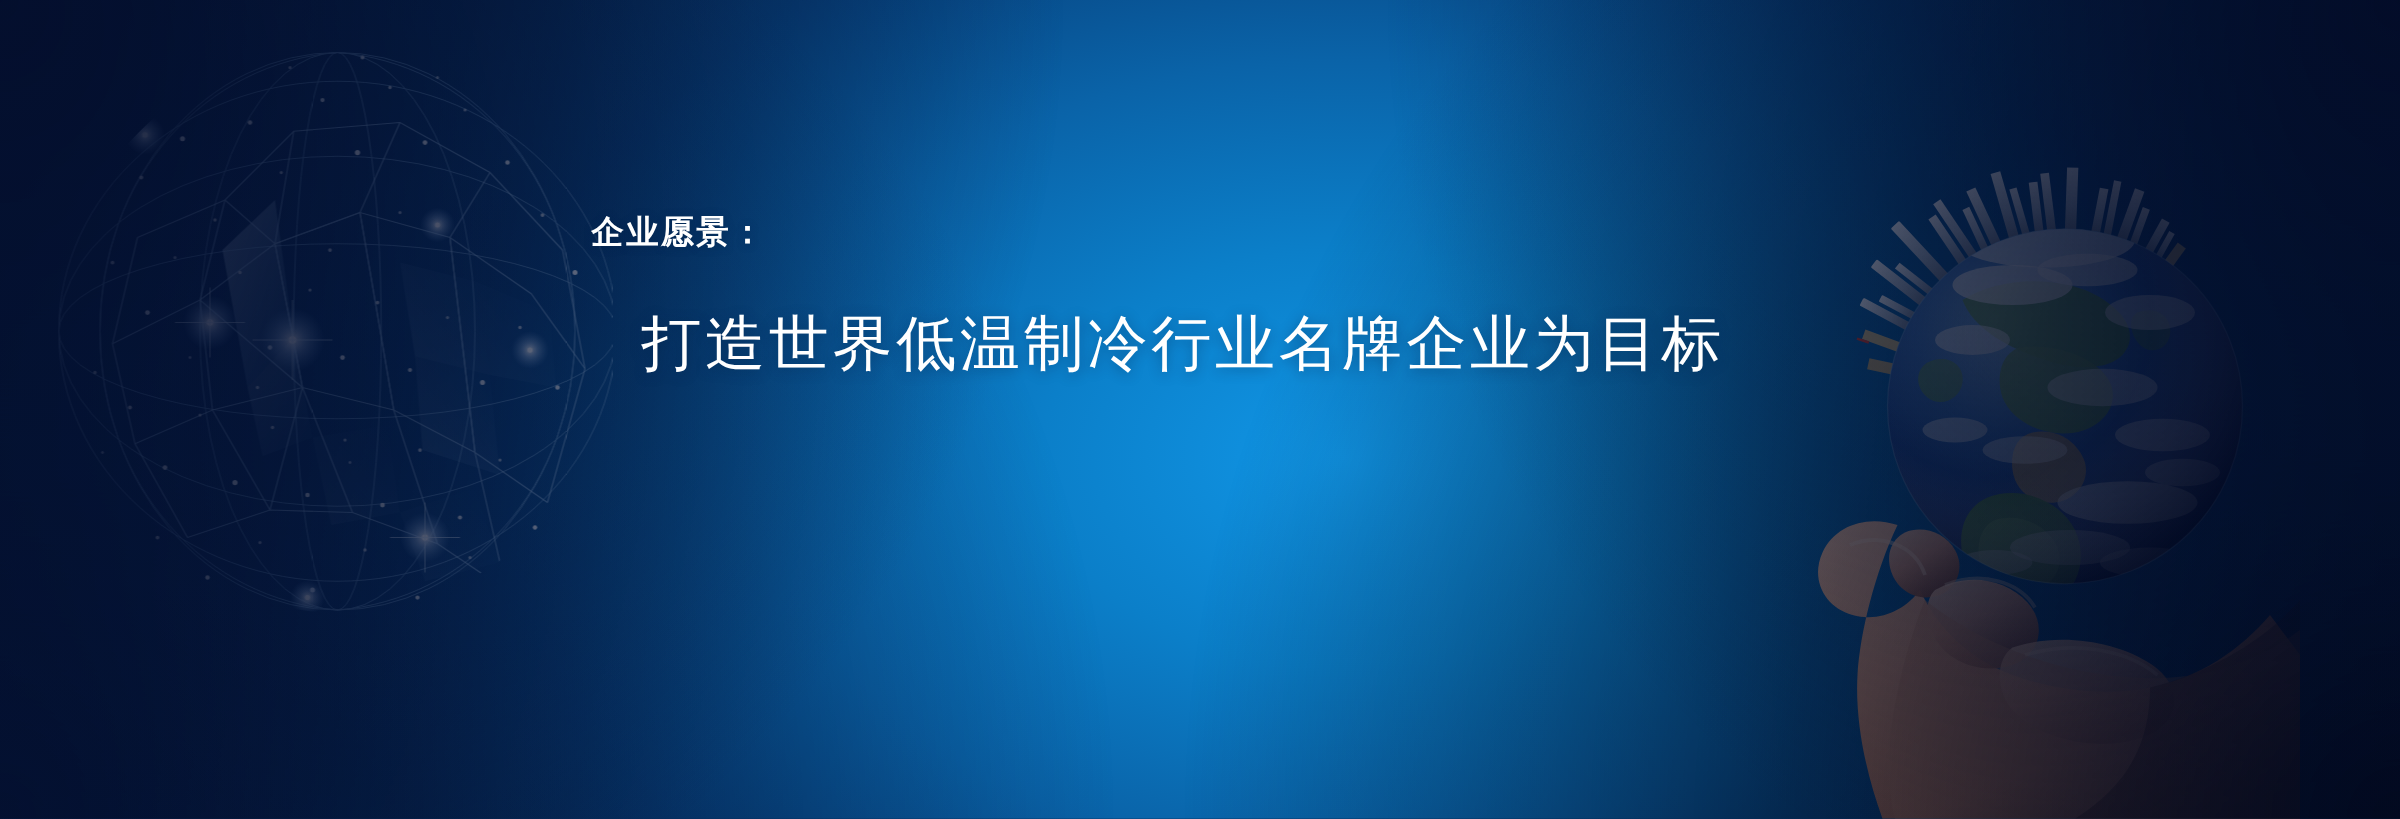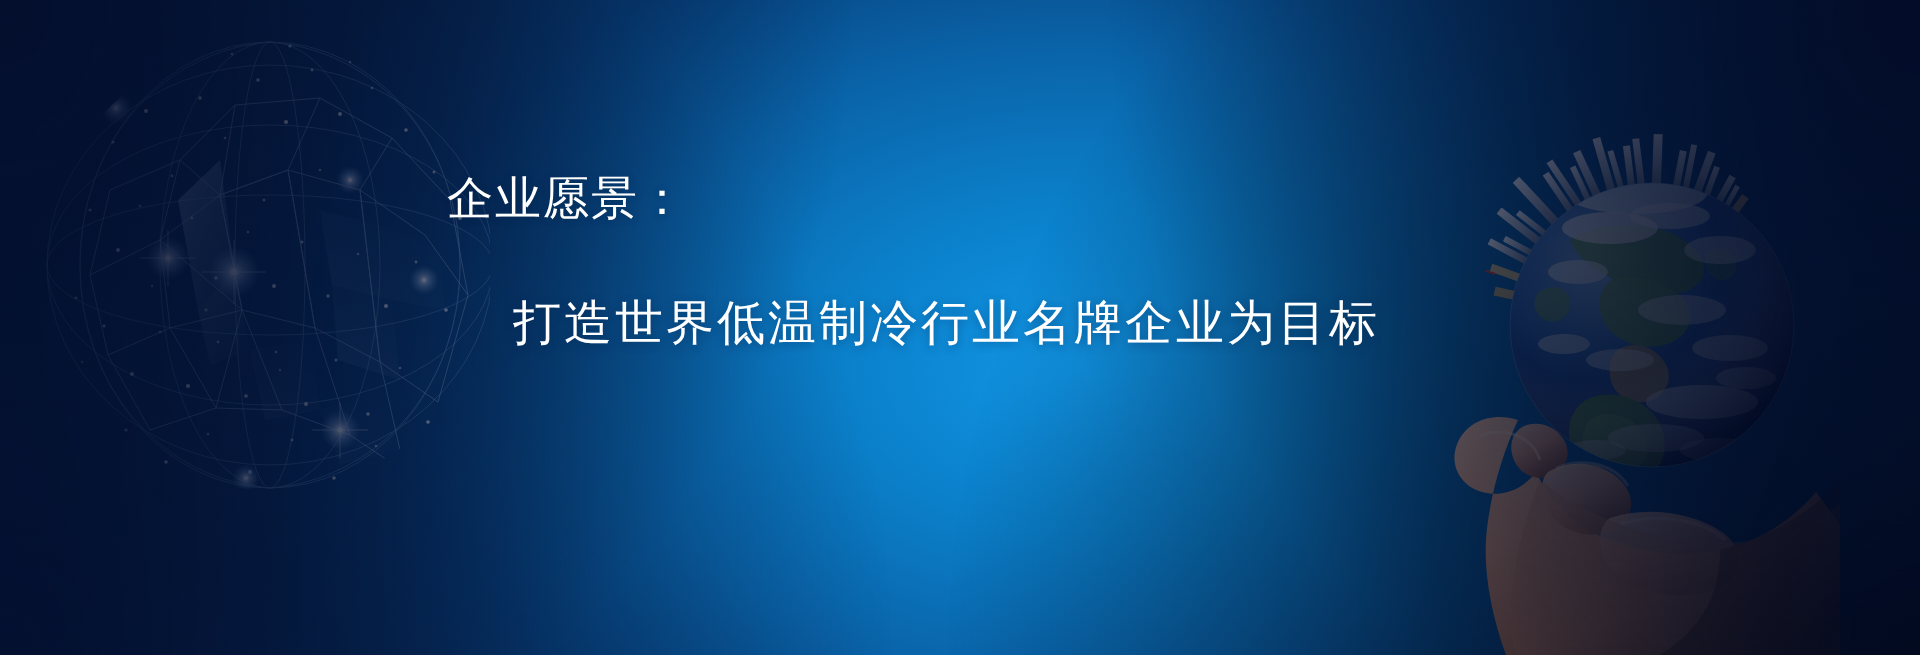--- a/index.html
+++ b/index.html
@@ -50,38 +50,37 @@
   .hand-earth svg { width:100%; height:100%; display:block; overflow:visible; }
 
   
   .copy {
     position:absolute;
     left:0; top:0; width:1920px; height:655px;
     pointer-events:none;
   }
   .vision-label {
     position:absolute;
-    left:447px; top:168px;
-    font-size:46px;
-    font-weight:400;
+    left:473px; top:168px;
+    font-size:26px;
+    font-weight:700;
     color:#ffffff;
     letter-spacing:2px;
     text-shadow:0 1px 7px rgba(0,30,70,0.45);
     white-space:nowrap;
   }
   .vision-slogan {
     position:absolute;
     left:513px; top:243px;
     font-size:48px;
     font-weight:400;
     color:#ffffff;
     letter-spacing:3px;
     text-shadow:0 2px 10px rgba(0,30,70,0.40);
     white-space:nowrap;
-    margin-top:48px;
   }
 </style>
 </head>
 <body>
 
 <div class="banner">
 
   <div class="net-globe">
     <svg viewBox="0 0 470 500" xmlns="http://www.w3.org/2000/svg">
       <defs>

